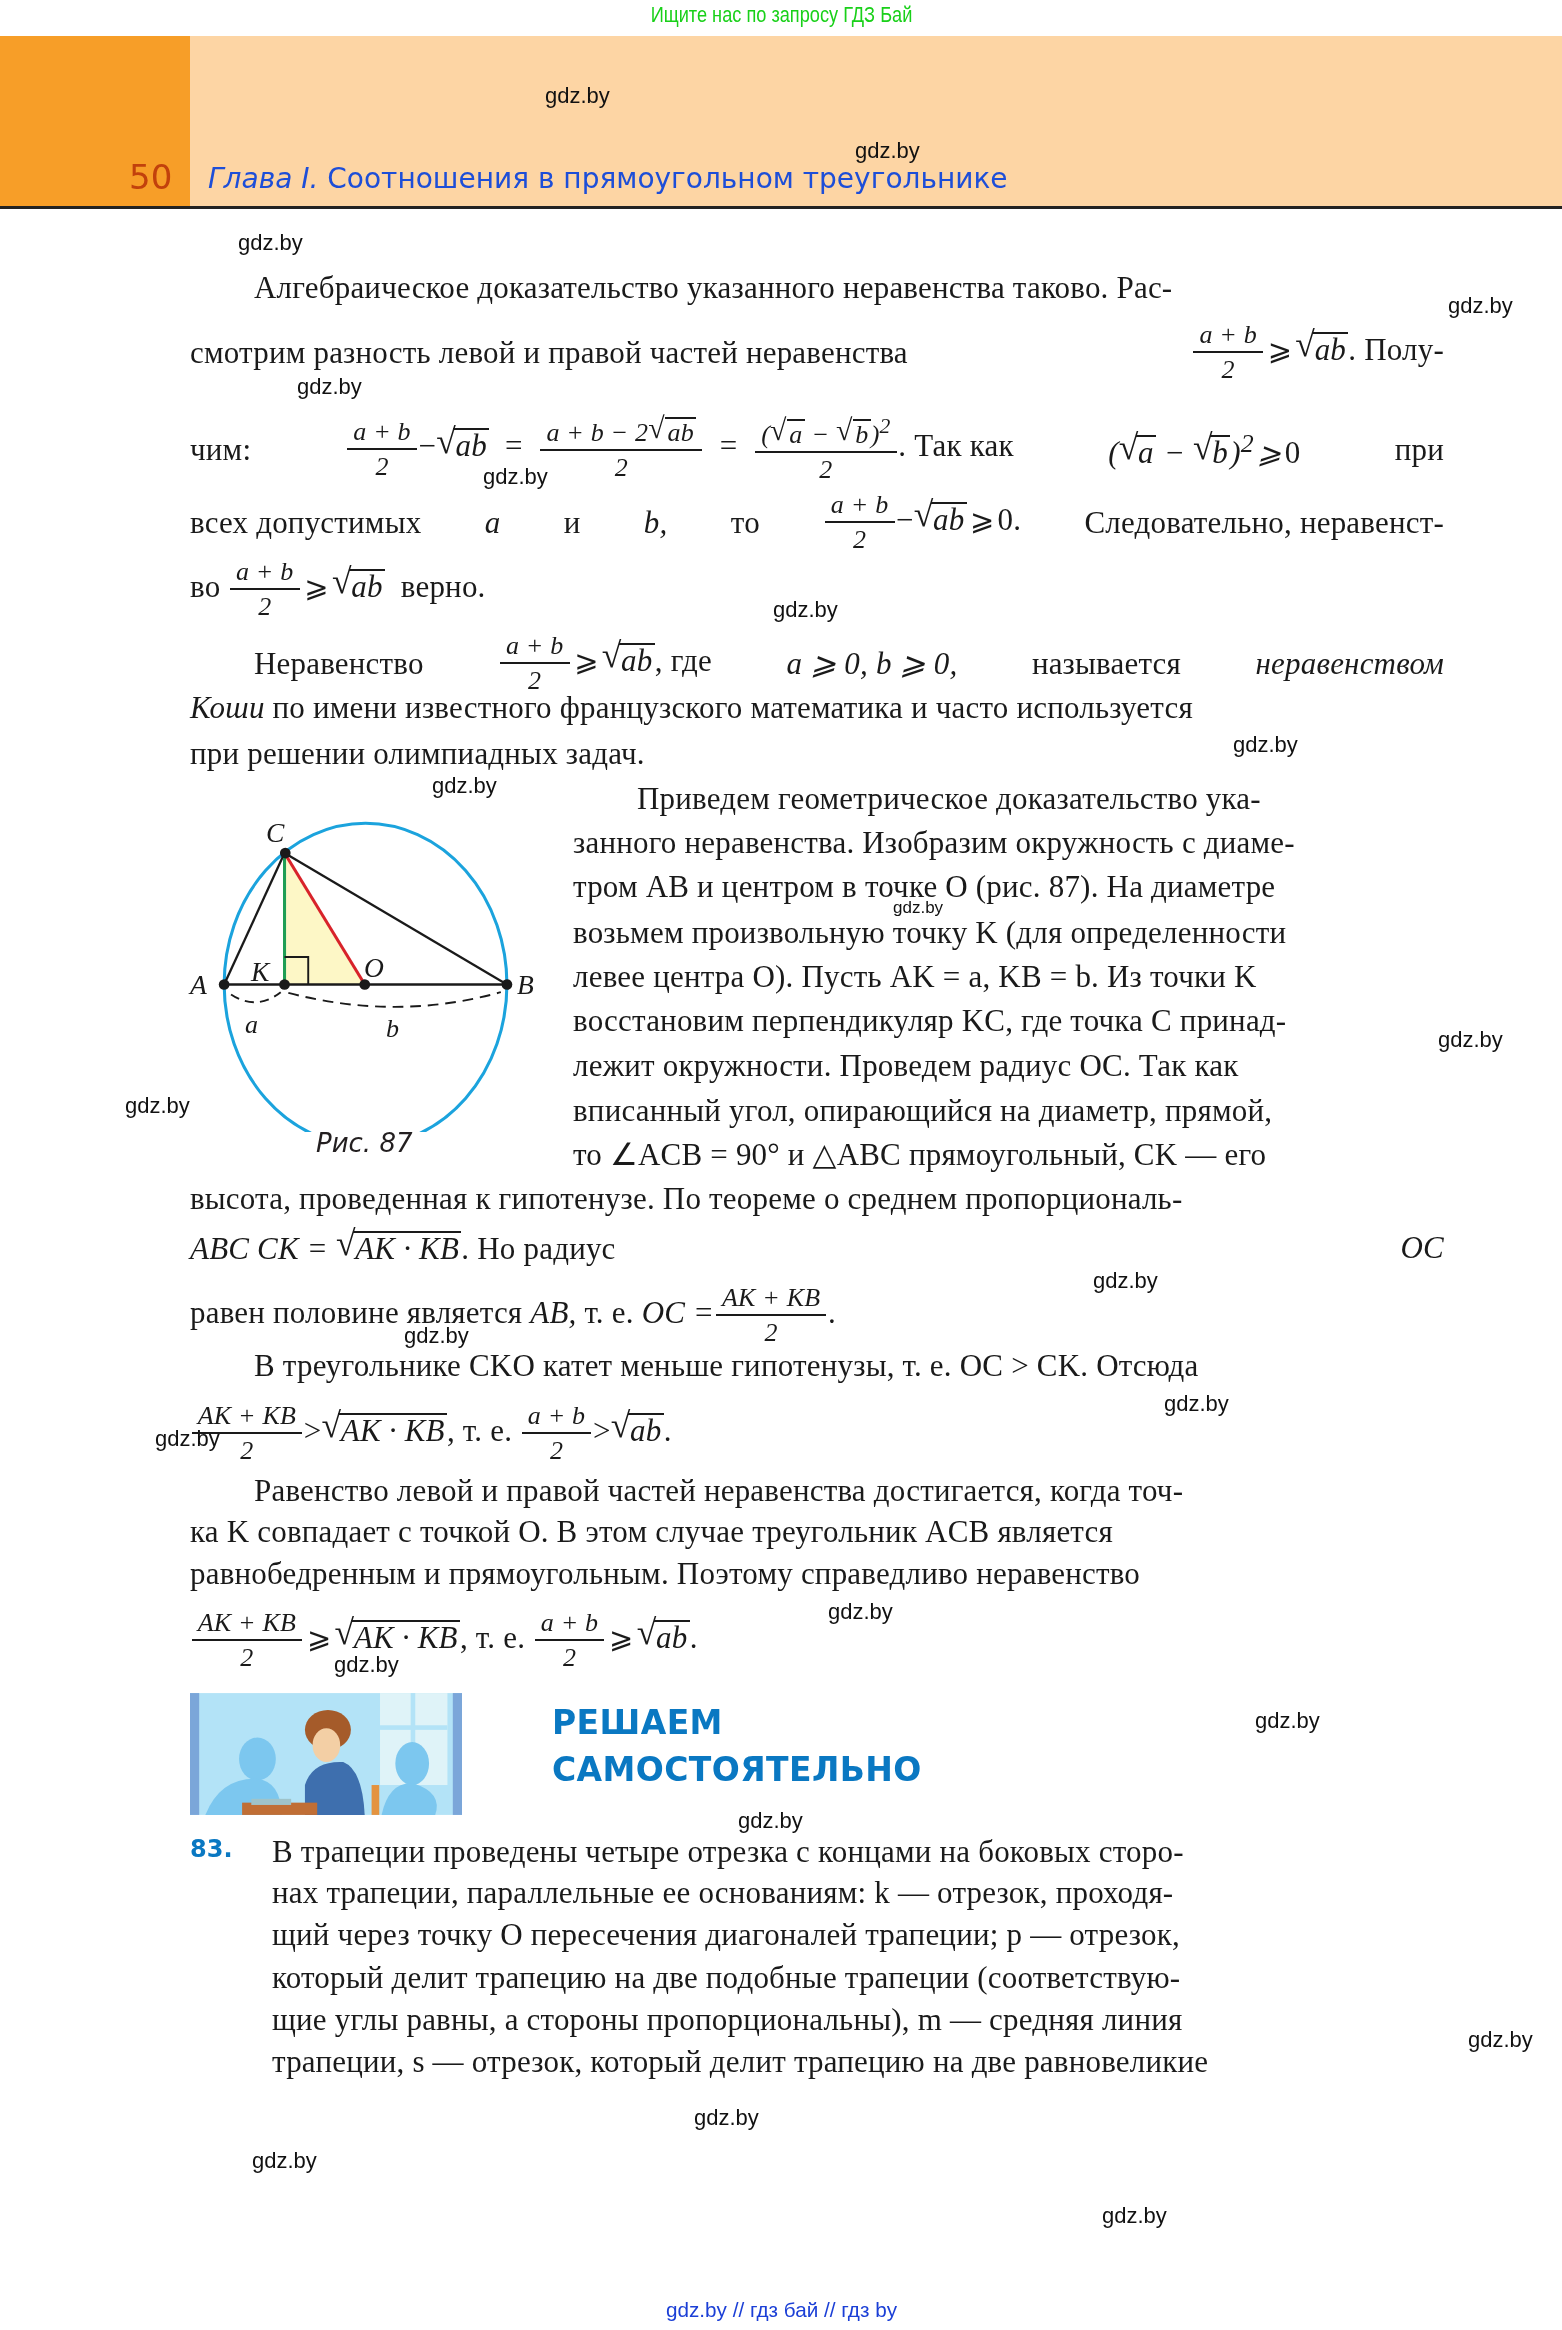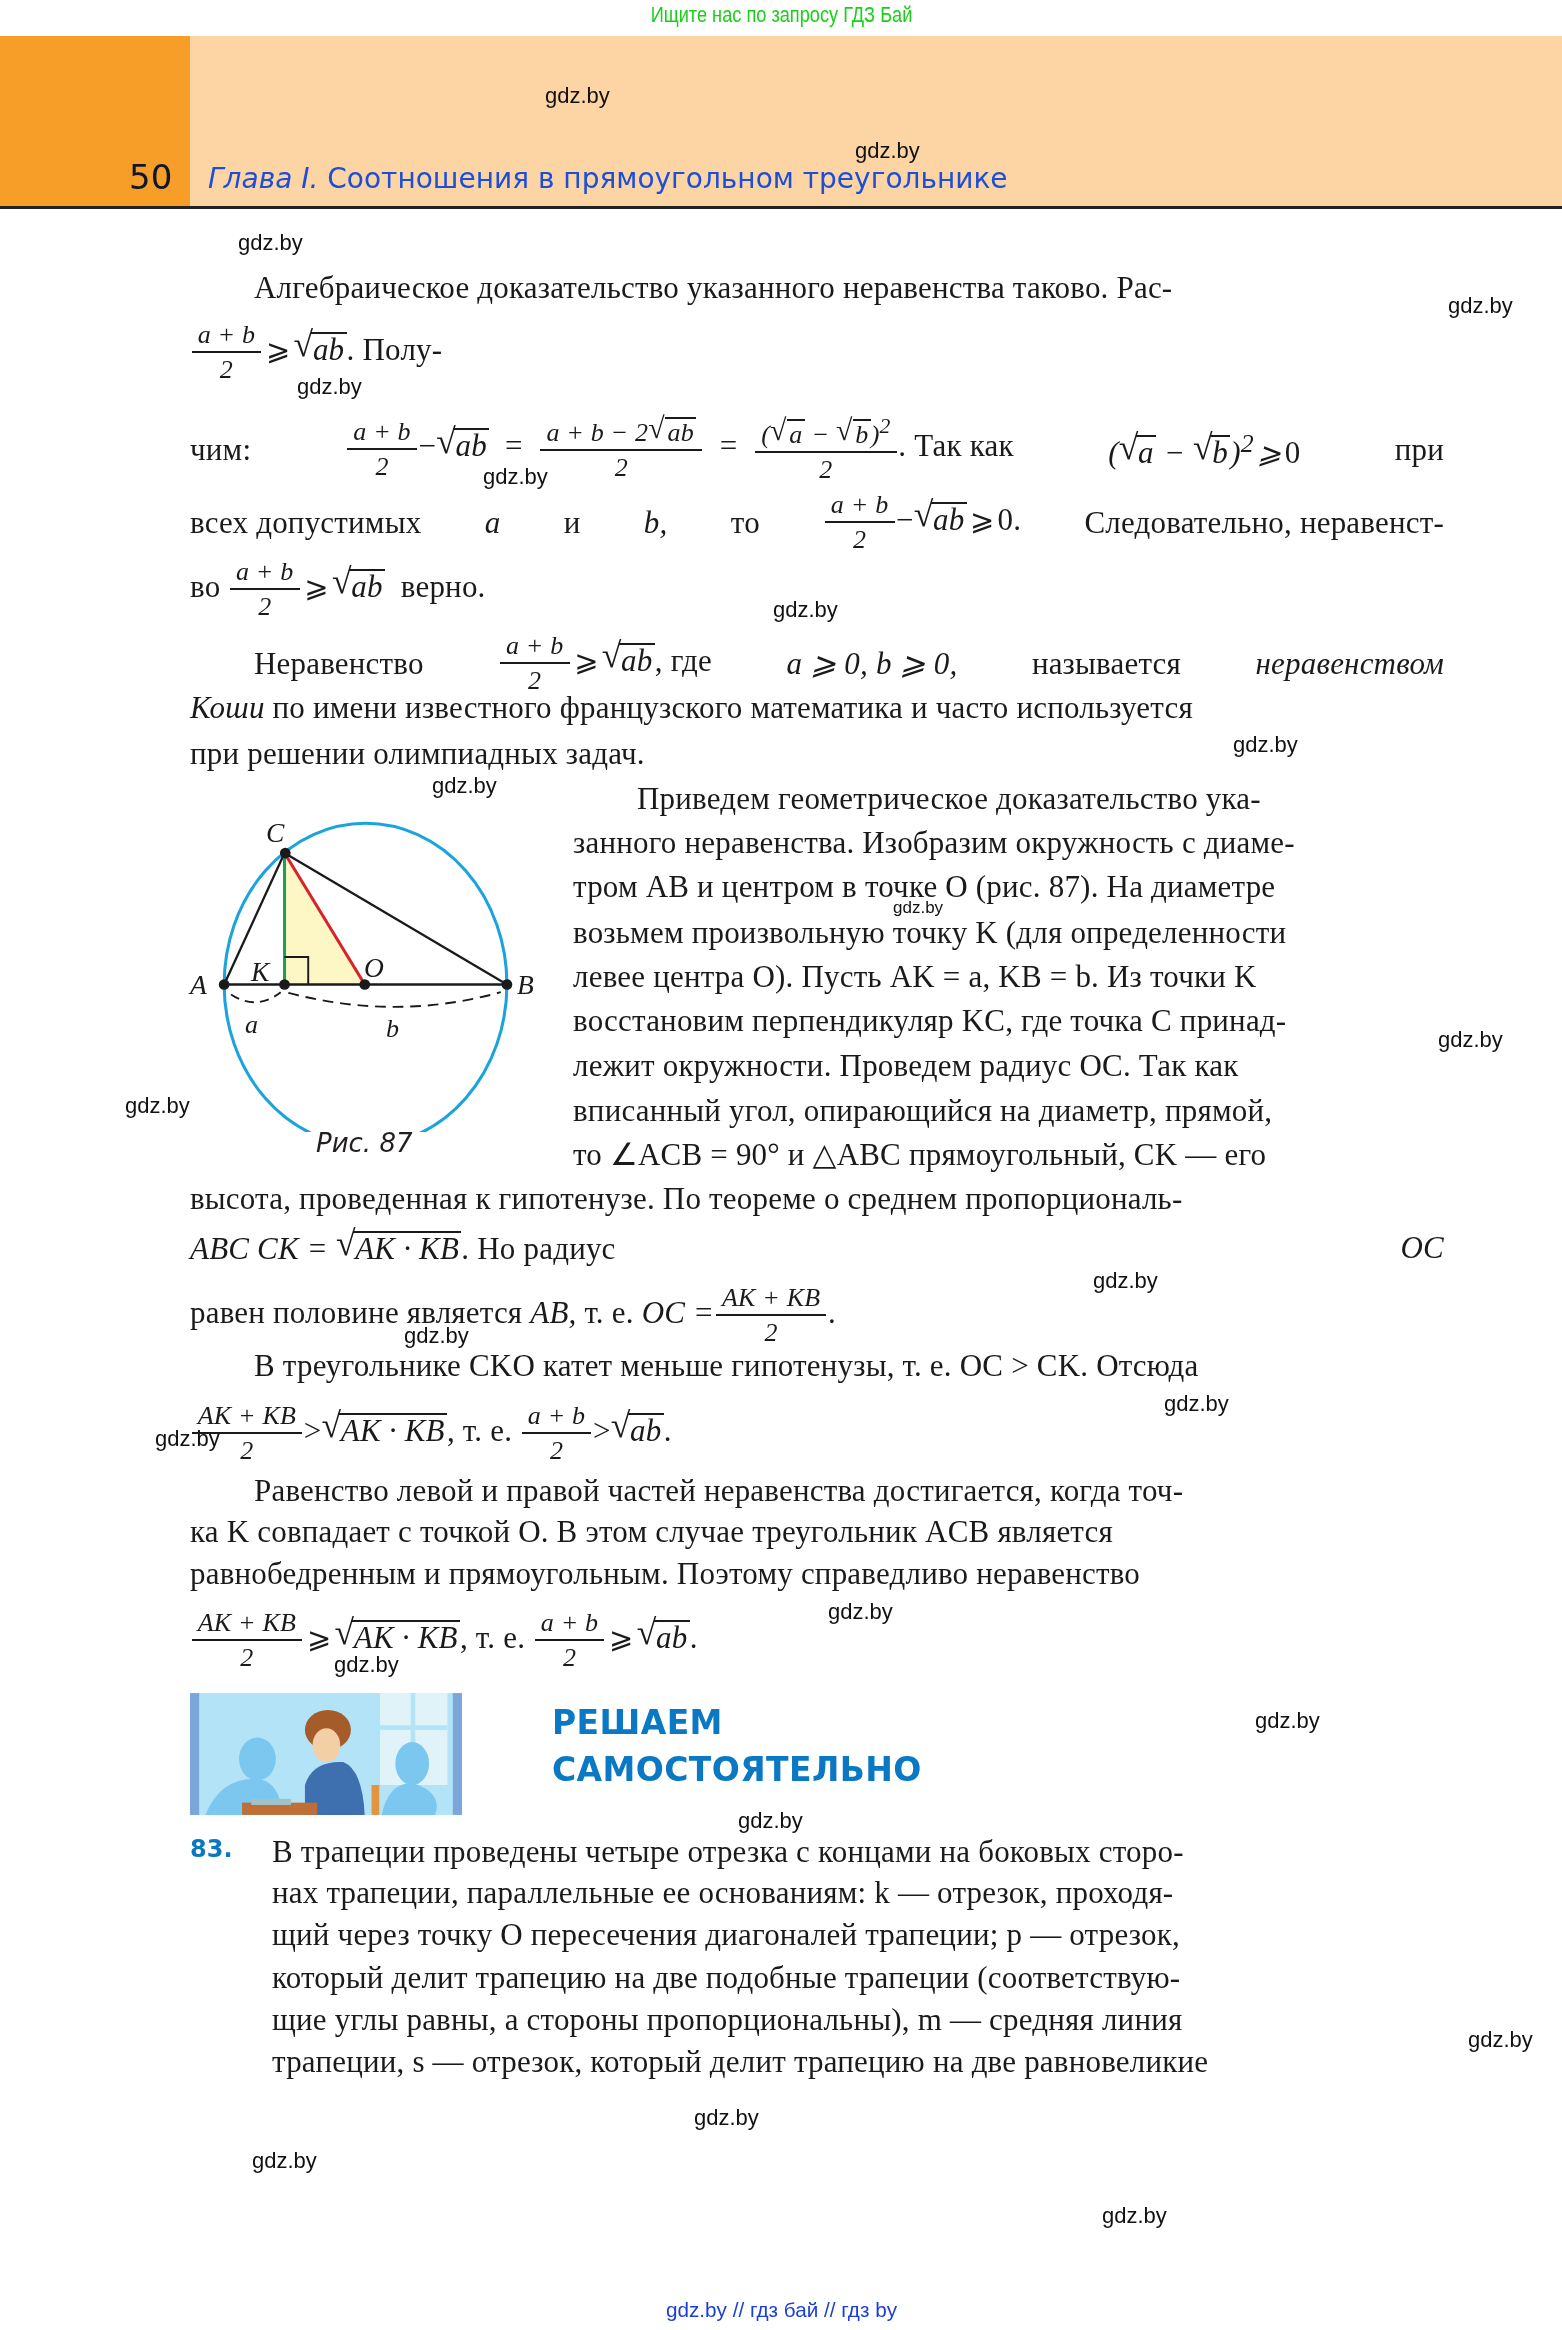--- a/index.html
+++ b/index.html
@@ -2,21 +2,21 @@
 <html style="font-size:12.2px"><head>
 <meta charset="utf-8">
 <style>
   html, body { margin:0; padding:0; background:#ffffff; }
   body { width:1563px; height:2330px; position:relative; overflow:hidden; font-family:"Liberation Serif", serif; color:#1a1a1a; }
   .abs { position:absolute; }
   .topline { left:0; width:1563px; top:3.1px; text-align:center; font-family:"Liberation Sans", sans-serif; font-size:21.4px; color:#19d019; transform:scaleX(0.85); }
   .header-band { left:0; top:36px; width:1563px; height:171px; background:#fdd5a4; }
   .header-orange { left:0; top:36px; width:190px; height:171px; background:#f79e28; }
   .header-rule { left:0; top:206px; width:1563px; height:3.1px; background:#222; }
-  .page-num { left:129px; top:157px; font-family:"DejaVu Sans", sans-serif; font-size:34px; color:#0f172a; }
+  .page-num { left:129px; top:157px; font-family:"DejaVu Sans", sans-serif; font-size:34px; color:#c2410c; }
   .chapter { left:208px; top:162px; font-family:"DejaVu Sans", sans-serif; font-size:28px; color:#1d4ed8; white-space:nowrap; }
   .chapter i { font-style:italic; }
   .wm { font-family:"Liberation Sans", sans-serif; font-size:22px; color:#111; white-space:nowrap; }
   .wm.sm { font-size:17px; }
   .line { font-size:31px; white-space:nowrap; line-height:1; letter-spacing:0.2px; }
   .just { display:flex; justify-content:space-between; align-items:center; }
   .m { font-style:italic; }
   .frac { display:inline-flex; flex-direction:column; align-items:center; vertical-align:middle; font-size:26px; margin:0 4.6px; line-height:1.05; }
   .frac .num { padding:0 3.1px 3.1px; }
   .frac .den { border-top:2.3px solid #1a1a1a; padding:3.1px 3.1px 0; width:100%; text-align:center; }
@@ -65,20 +65,21 @@
 <div class="abs wm" style="left:738px;top:1808px">gdz.by</div>
 <div class="abs wm" style="left:1468px;top:2027px">gdz.by</div>
 <div class="abs wm" style="left:694px;top:2105px">gdz.by</div>
 <div class="abs wm" style="left:252px;top:2148px">gdz.by</div>
 <div class="abs wm" style="left:1102px;top:2203px">gdz.by</div>
 
 <div class="abs line just" style="left:254px;width:1190px;top:272px">
   <span>Алгебраическое доказательство указанного неравенства таково. Рас-</span>
 </div>
 <div class="abs line just" style="left:190px;width:1254px;top:321px">
+  <span>смотрим разность левой и правой частей неравенства</span>
   <span>
     <span class="frac m">
         <span class="num">a + b</span>
         <span class="den">2</span>
       </span><span class="geq">⩾</span><span class="sqrt"><span class="rad">ab</span></span><span>. Полу-</span>
   </span>
 </div>
 <div class="abs line just" style="left:190px;width:1254px;top:415px">
   <span>чим:</span>
   <span>

